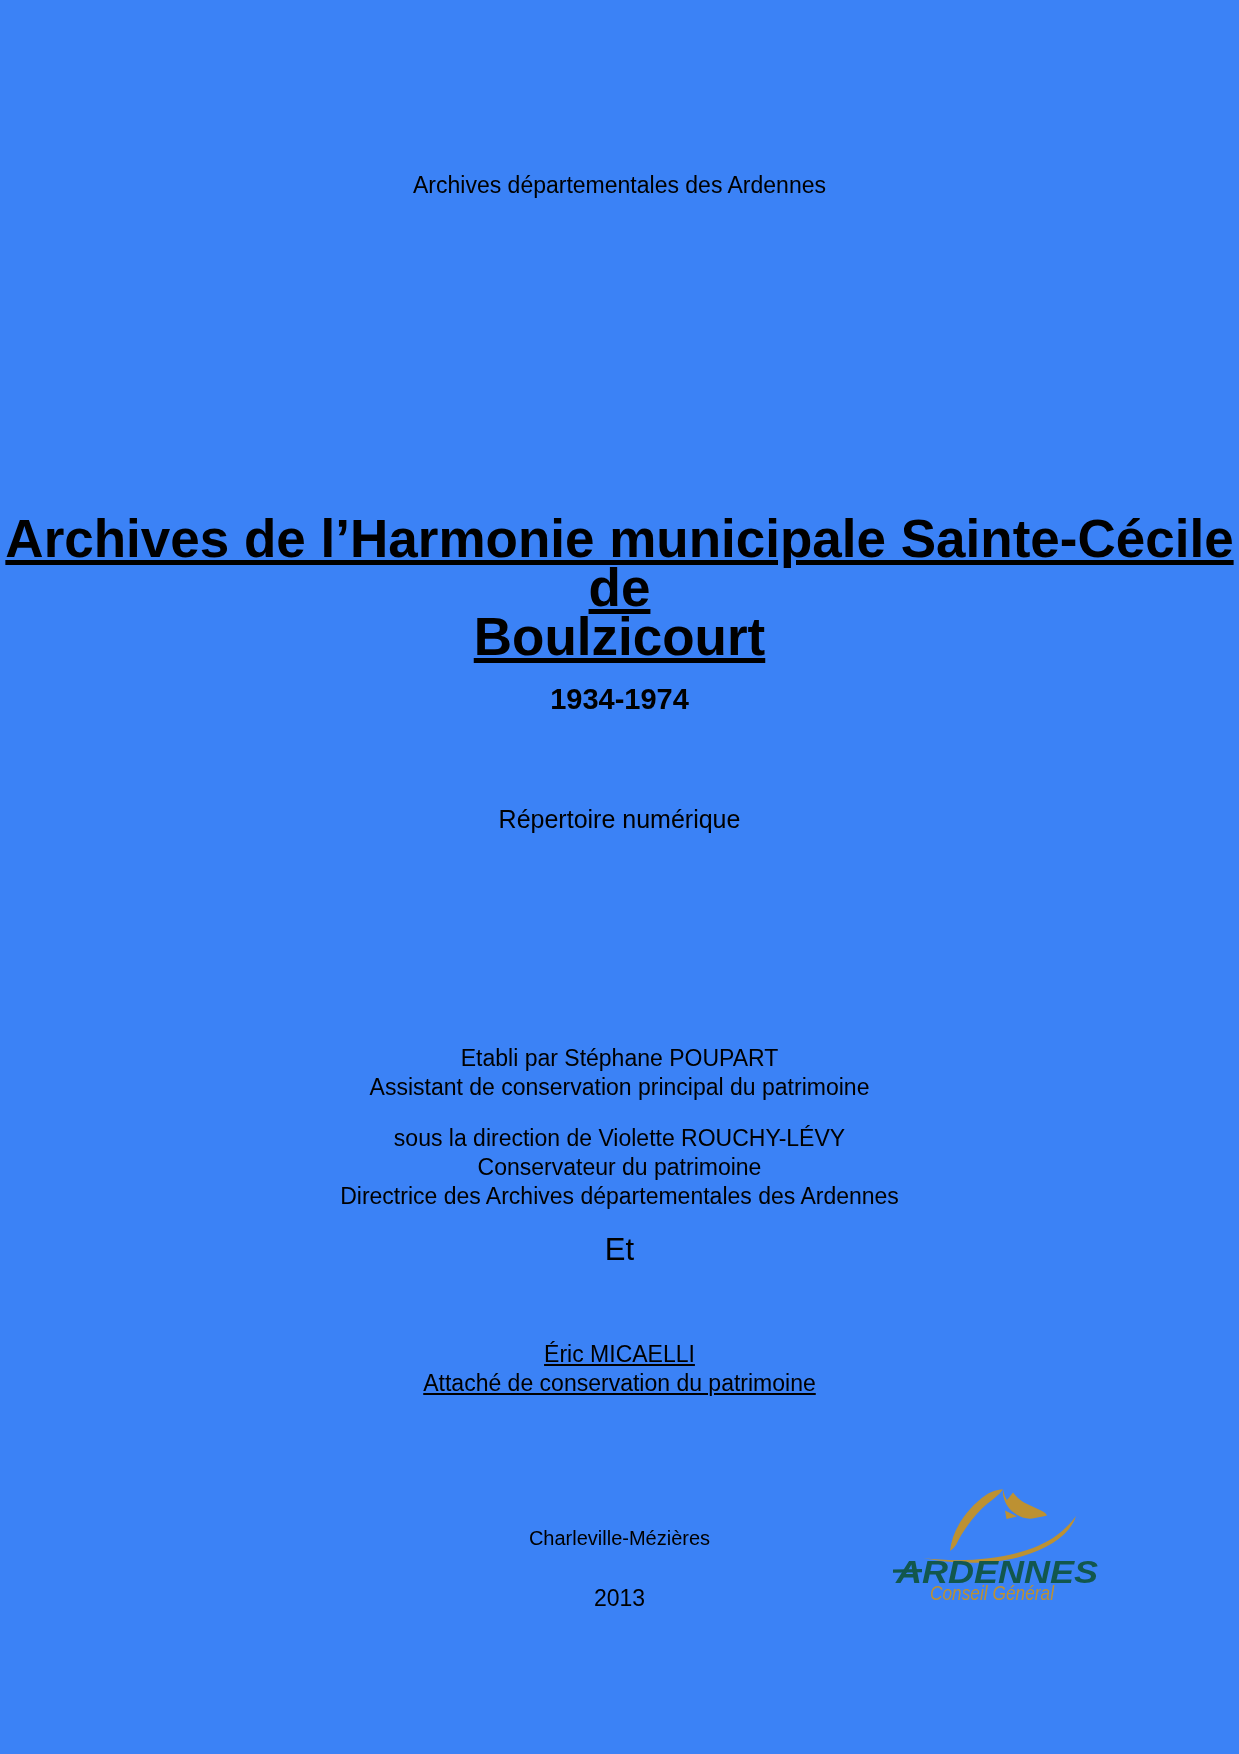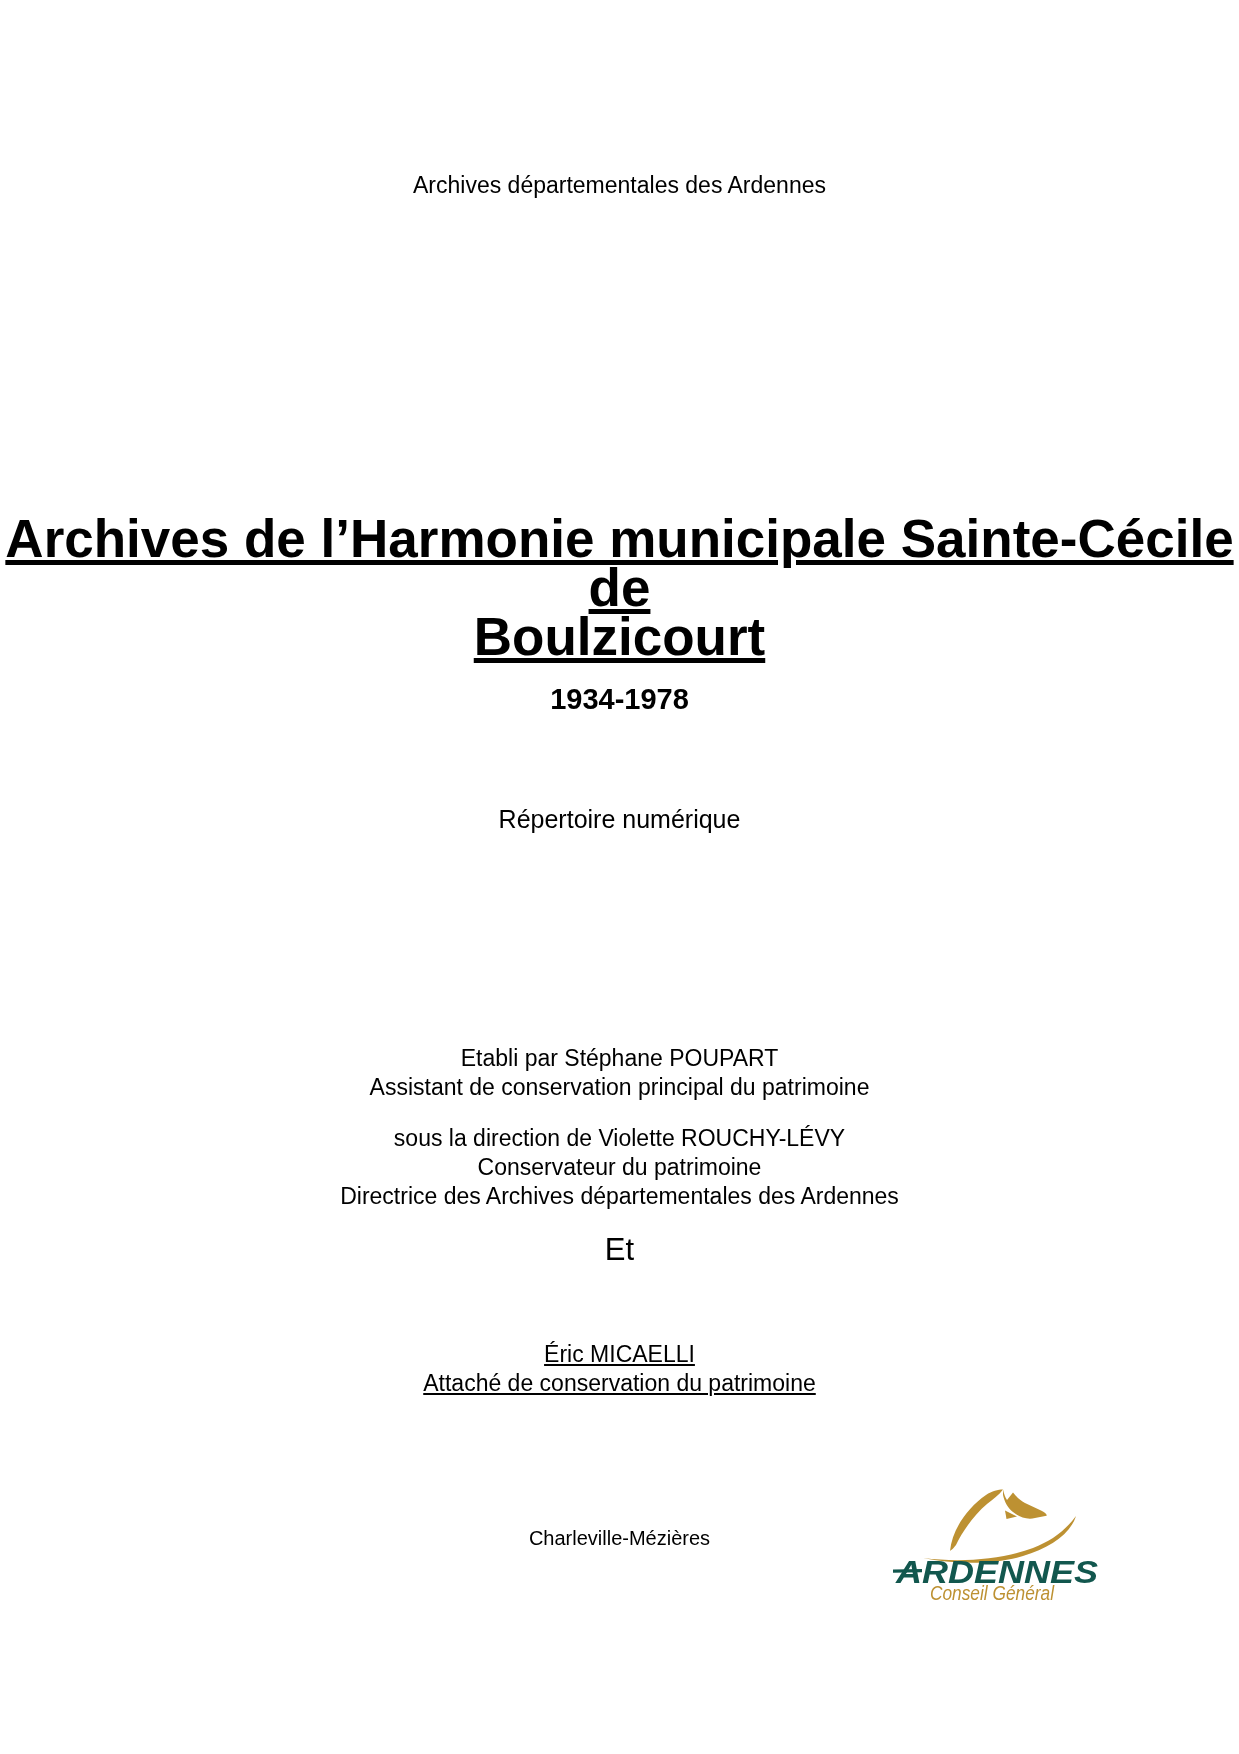--- a/index.html
+++ b/index.html
@@ -1,21 +1,21 @@
 <!DOCTYPE html>
 <html><head>
 <meta charset="utf-8">
 <style>
   html,body{margin:0;padding:0;background:#9a9a9a;}
   .page{
     position:relative;
     width:1239px;
     height:1754px;
     margin:0 auto;
-    background:#ffffff;
+    background:#3b82f6;
     font-family:"Liberation Sans", sans-serif;
     color:#000000;
     overflow:hidden;
   }
   .line{
     position:absolute;
     left:0;
     width:100%;
     text-align:center;
     white-space:pre;
@@ -50,35 +50,36 @@
 </style>
 </head>
 <body>
 
 <div class="page">
 
   <div class="line institution">Archives départementales des Ardennes</div>
 
   <h1 class="line doc-title"><span>Archives de l’Harmonie municipale Sainte-Cécile de</span><br><span>Boulzicourt</span></h1>
 
-  <div class="line date-range">1934-1978</div>
+  <div class="line date-range">1934-1974</div>
 
 
   <div class="line doc-type">Répertoire numérique</div>
 
   <div class="line credit direction-block"><span>sous la direction de Violette ROUCHY-LÉVY</span><br><span>Conservateur du patrimoine</span><br><span>Directrice des Archives départementales des Ardennes</span></div>
 
   <div class="line credit author-block"><span>Etabli par Stéphane POUPART</span><br><span>Assistant de conservation principal du patrimoine</span></div>
 
   <div class="line conjunction">Et</div>
 
   <div class="line credit second-block"><span>Éric MICAELLI</span><br><span>Attaché de conservation du patrimoine</span><br></div>
 
   <div class="line place">Charleville-Mézières</div>
 
+  <div class="line year">2013</div>
 
   <svg class="logo" viewBox="0 0 212 122" xmlns="http://www.w3.org/2000/svg">
     <g fill="#bd9132">
 
       <path d="M30,74 C70,79 110,75 140,64 C158,57 172,47 183,32
                C177,51 156,64 130,72 C100,81 60,80 30,74 Z"></path>
 
       <path d="M57,67 C59,46 74,24 93,11 C99,7 105,5.5 110,5.5
                C106,11 100,15 94,20 C81,31 69,48 63,61 C60,65 58,66 57,67 Z"></path>
 

